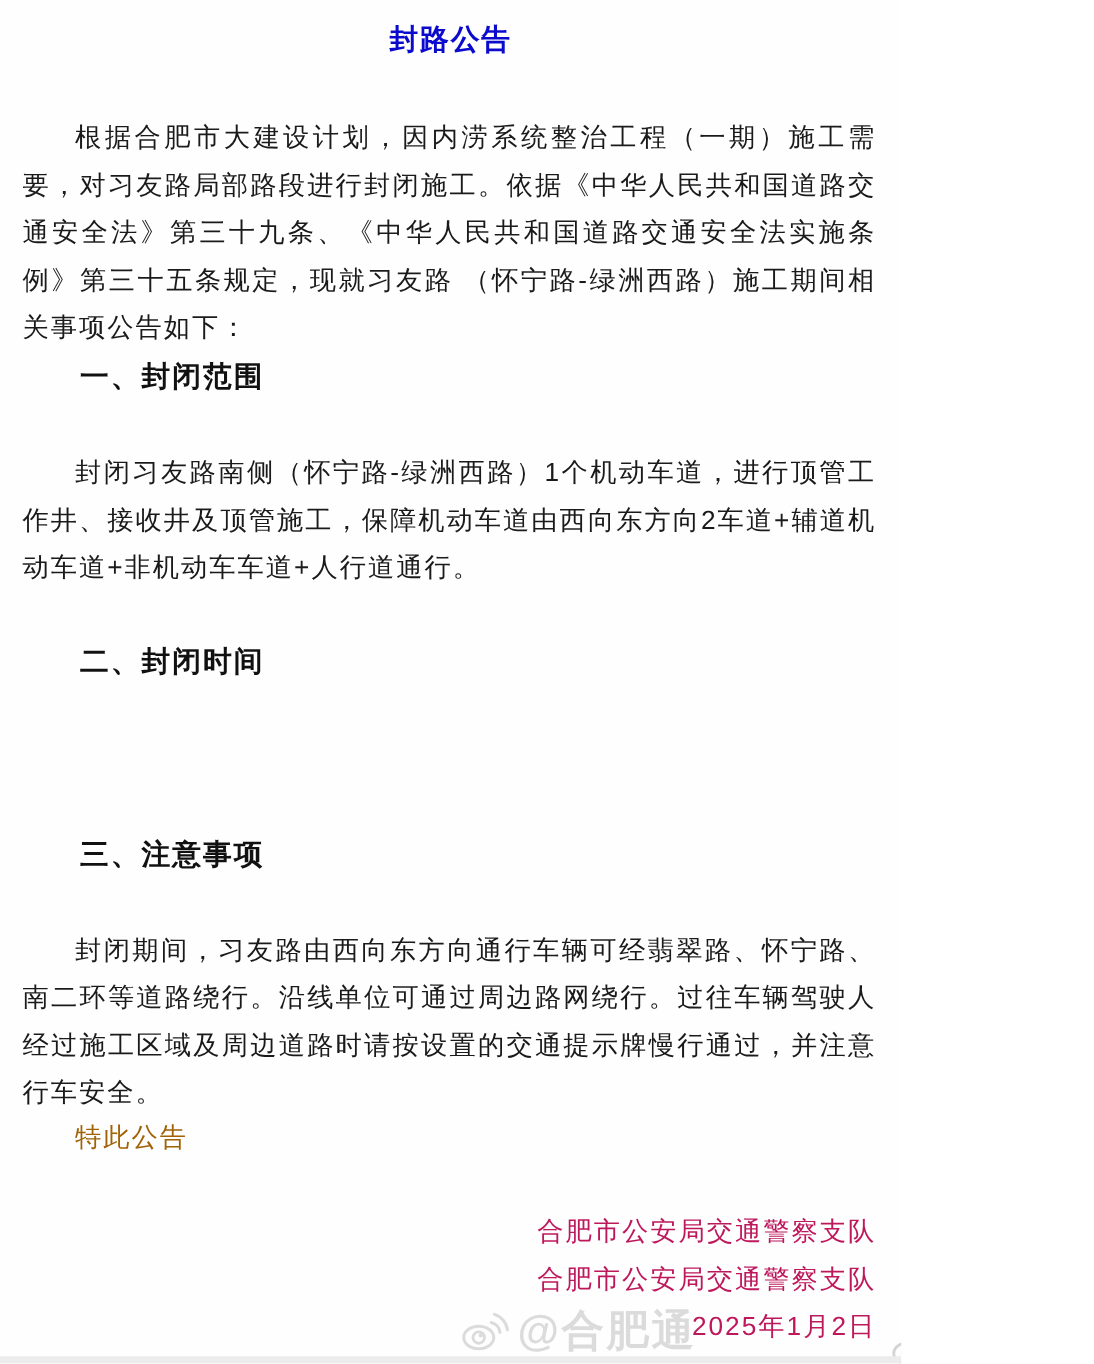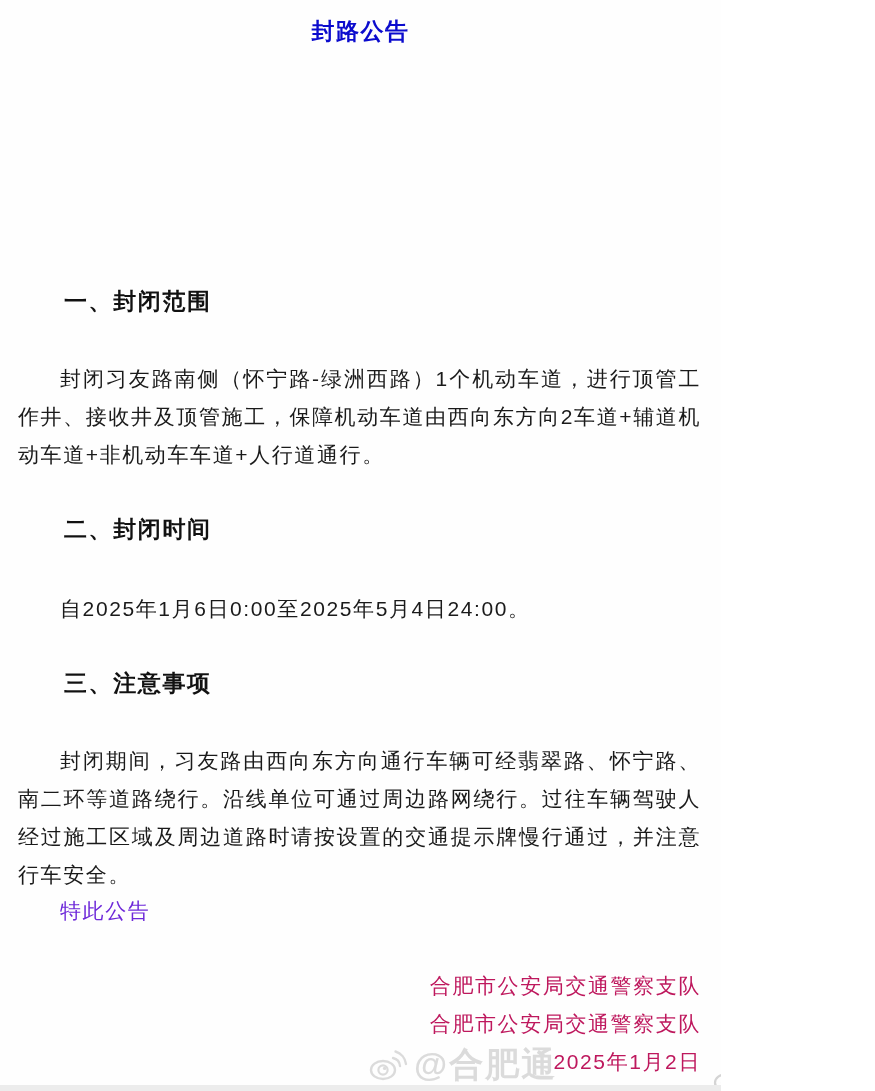--- a/index.html
+++ b/index.html
@@ -49,21 +49,21 @@
     text-indent: 2em;
     color: #111111;
   }
   .closing {
     position: absolute;
     left: 18px;
     font-size: 21px;
     line-height: 38px;
     letter-spacing: 1.6px;
     text-indent: 2em;
-    color: #6d28d9;
+    color: #a16207;
   }
   .signature-block {
     position: absolute;
     top: 967px;
     left: 18px;
     right: 20px;
     text-align: right;
     font-size: 21px;
     line-height: 38px;
     letter-spacing: 1.6px;
@@ -94,28 +94,28 @@
     z-index: 3;
   }
 </style>
 </head>
 <body>
 
 <div class="page">
 
   <div class="doc-title">封路公告</div>
 
+  <div class="para" style="top: 92px;">根据合肥市大建设计划，因内涝系统整治工程（一期）施工需要，对习友路局部路段进行封闭施工。依据《中华人民共和国道路交通安全法》第三十九条、《中华人民共和国道路交通安全法实施条例》第三十五条规定，现就习友路 （怀宁路-绿洲西路）施工期间相关事项公告如下：</div>
 
   <div class="sec-heading" style="top: 282px;">一、封闭范围</div>
 
   <div class="para" style="top: 360px;">封闭习友路南侧（怀宁路-绿洲西路）1个机动车道，进行顶管工作井、接收井及顶管施工，保障机动车道由西向东方向2车道+辅道机动车道+非机动车车道+人行道通行。</div>
 
   <div class="sec-heading" style="top: 510px;">二、封闭时间</div>
 
-  <div class="para" style="top: 590px;">自2025年1月6日0:00至2025年5月4日24:00。</div>
 
   <div class="sec-heading" style="top: 664px;">三、注意事项</div>
 
   <div class="para" style="top: 742px;">封闭期间，习友路由西向东方向通行车辆可经翡翠路、怀宁路、南二环等道路绕行。沿线单位可通过周边路网绕行。过往车辆驾驶人经过施工区域及周边道路时请按设置的交通提示牌慢行通过，并注意行车安全。</div>
 
   <div class="closing" style="top: 892px;">特此公告</div>
 
   <div class="signature-block">
     <div>合肥市公安局交通警察支队</div>
     <div>合肥市公安局交通警察支队</div>

